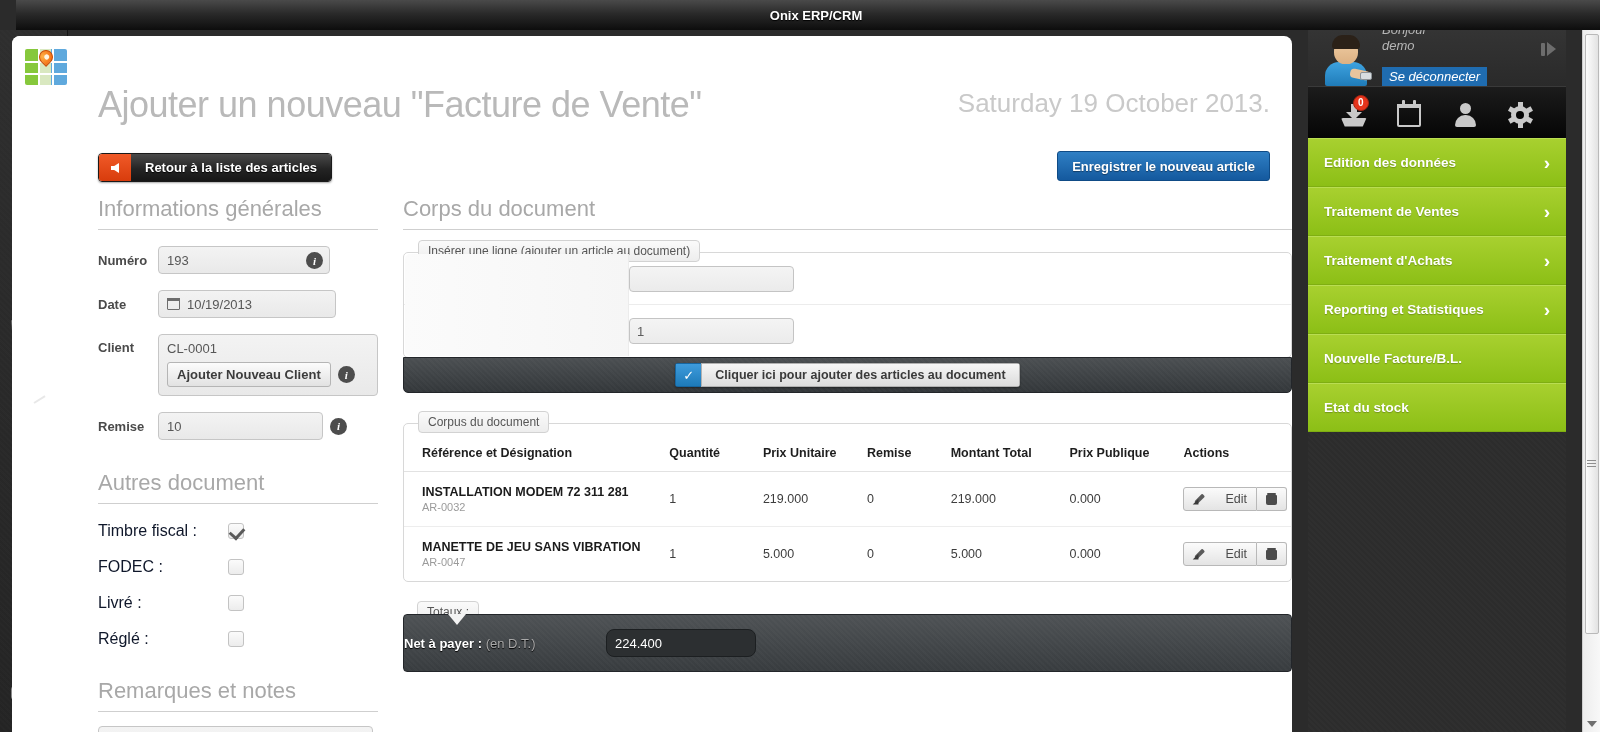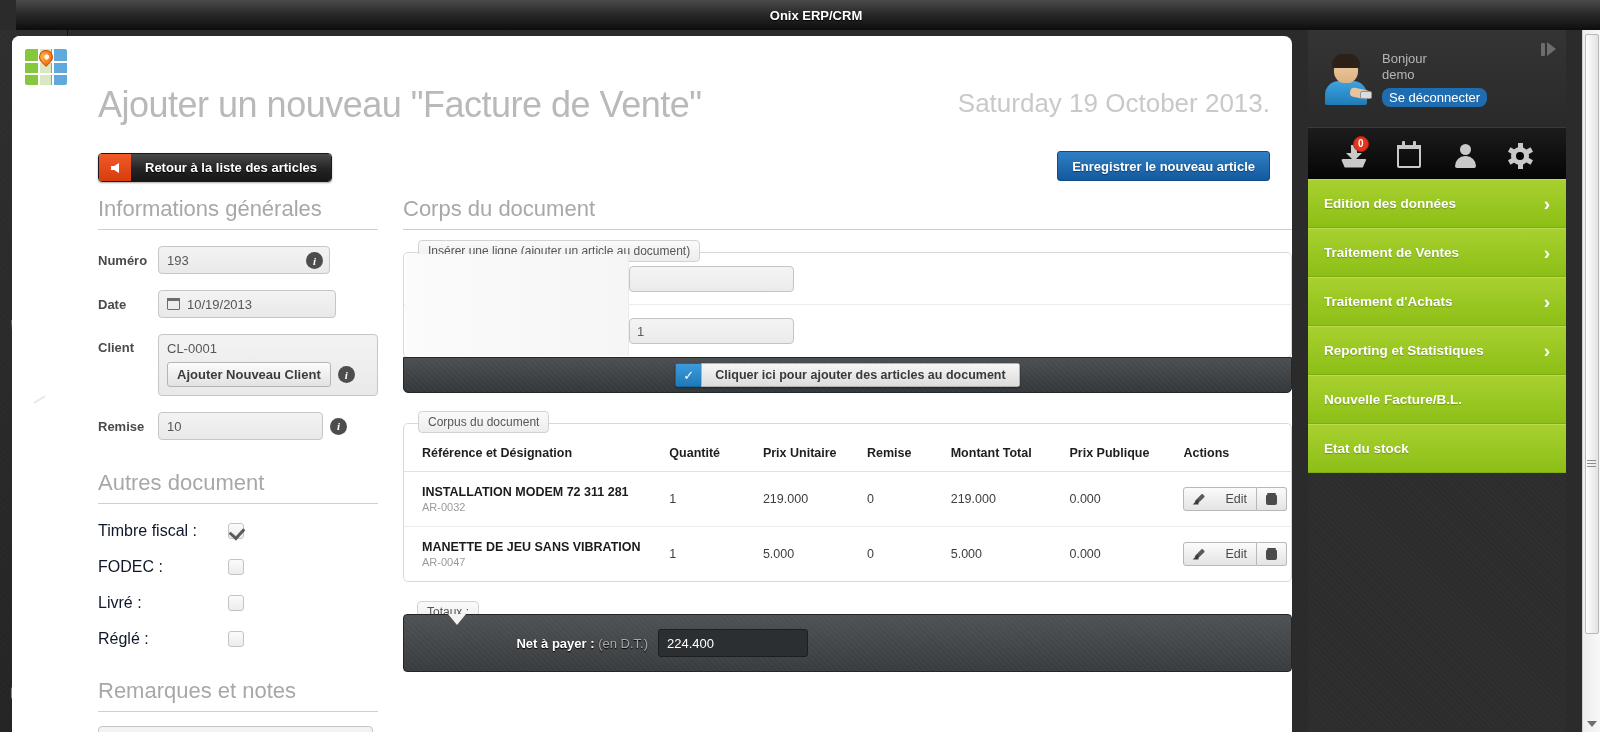--- a/index.html
+++ b/index.html
@@ -282,54 +282,54 @@
   .tot-dark {
     margin:0; height:58px; position:relative;
     background:
       repeating-linear-gradient(45deg, rgba(255,255,255,.02) 0 2px, transparent 2px 4px),
       linear-gradient(to bottom,#4e5255,#383c3f);
     border:1px solid #23262a; border-radius:4px;
     display:flex; align-items:center;
   }
   .tot-dark .notch { position:absolute; left:44px; top:-1px; width:0; height:0;
     border-left:9px solid transparent; border-right:9px solid transparent; border-top:11px solid #f3f3f3;}
-  .tot-lbl { width:254px; text-align:right; padding-right:10px;
-    font-size:13px; font-weight:bold; color:#ffffff; text-shadow:0 1px 1px #000;padding-left:45px;}
+  .tot-lbl { width:202px; text-align:left; padding-right:10px;
+    font-size:13px; font-weight:bold; color:#ffffff; text-shadow:0 1px 1px #000;}
   .tot-lbl .sub { color:#a9a9a9; font-weight:normal; }
   .tot-val {
     width:150px; height:28px; background:#2c2f31; border:1px solid #1c1f21;
-    border-radius:3px; display:flex; align-items:center; padding:0 8px;
+    border-radius:8px; display:flex; align-items:center; padding:0 8px;
     font-size:13px; color:#ffffff;
   }
 
   
   .rpanel {
     position:absolute; right:34px; top:30px; width:258px; height:702px;
     background:
       repeating-linear-gradient(45deg, rgba(255,255,255,.015) 0 2px, transparent 2px 4px),
       #2c2c2c;
     overflow:hidden;
   }
-  .user-box { height:97px; background:linear-gradient(to bottom,#343434,#2a2a2a);
-    display:flex; align-items:center; padding:0 12px; position:relative;}
+  .user-box { height:56px; background:linear-gradient(to bottom,#343434,#2a2a2a);
+    display:flex; align-items:flex-end; padding:0 12px; position:relative;font-style:italic;}
   .avatar { width:52px; height:52px; position:relative; flex:none; margin-right:10px;}
   .avatar .head { position:absolute; left:14px; top:4px; width:24px; height:26px; border-radius:48% 48% 44% 44%;
     background: linear-gradient(#f1cfa6,#dcb183); }
   .avatar .hair { position:absolute; left:12px; top:1px; width:28px; height:14px;
     border-radius:14px 14px 4px 4px; background:#2b2118;}
   .avatar .body { position:absolute; left:5px; top:28px; width:42px; height:24px;
     border-radius:14px 14px 2px 2px; background:linear-gradient(#3ea3e0,#1f7bb8);}
   .avatar .arm { position:absolute; left:30px; top:36px; width:20px; height:9px; border-radius:4px;
     background:#e8c49d; transform:rotate(12deg);}
   .avatar .dev { position:absolute; left:40px; top:38px; width:12px; height:8px; border-radius:2px;
     background:#d8dde0; border:1px solid #8d9398;}
   .greet { color:#b6b6b6; font-size:13px; line-height:16px; }
   .logout {
-    margin-top:5px; display:inline-block; background:#1f6cb0; color:#ffffff;
-    font-size:13px; padding:2px 7px; border-radius:8px; cursor:pointer;
+    margin-top:13px; display:inline-block; background:#1f6cb0; color:#ffffff;
+    font-size:13px; padding:2px 7px; border-radius:0; cursor:pointer;
   }
   .collapse-ic { position:absolute; right:10px; top:12px; display:flex; gap:2px; align-items:center; cursor:pointer;}
   .collapse-ic .b1 { width:4px; height:13px; background:#6d6d6d; border-radius:1px;}
   .collapse-ic .tri { width:0;height:0;border-top:7px solid transparent;border-bottom:7px solid transparent;
     border-left:9px solid #6d6d6d;}
 
   .icon-bar { height:52px; background:linear-gradient(to bottom,#1c1c1c,#050505);
     display:flex; align-items:center; justify-content:space-around; padding:0 18px;
     border-top:1px solid #3a3a3a;}
   .ibtn { position:relative; cursor:pointer; width:30px; height:28px; display:flex; align-items:flex-end; justify-content:center;}

